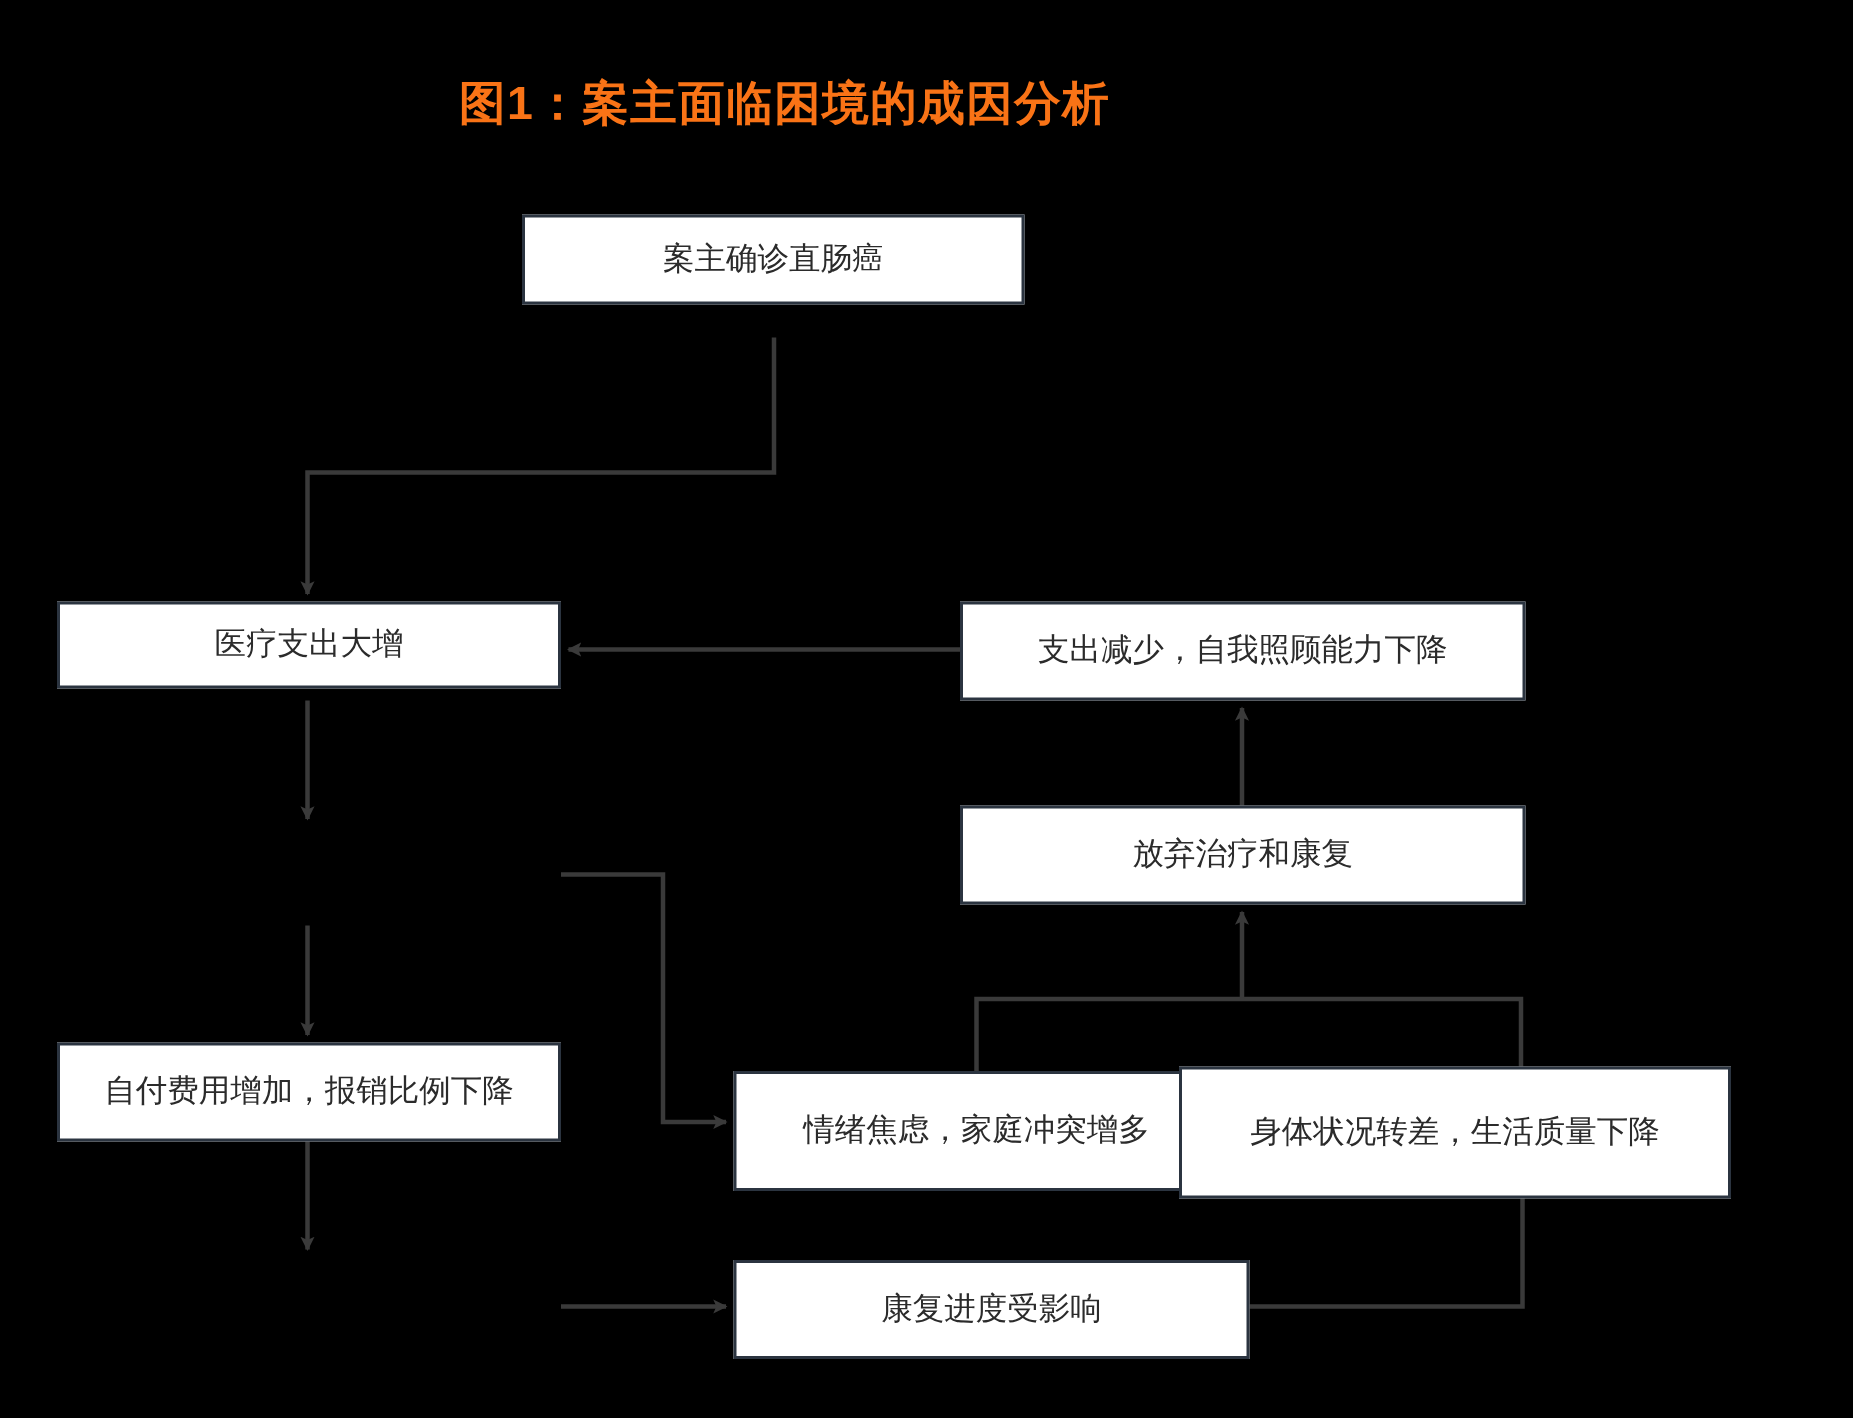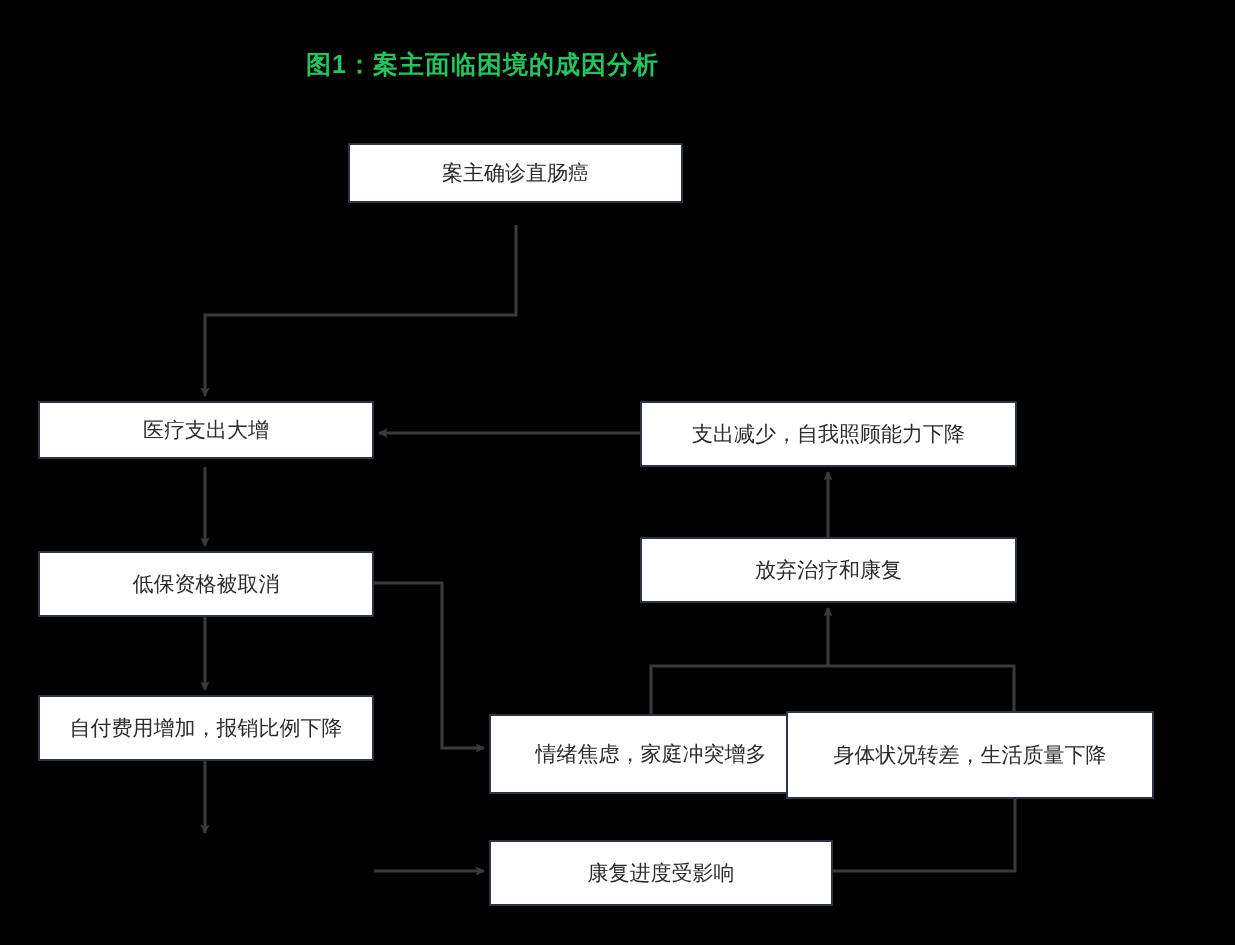--- a/index.html
+++ b/index.html
@@ -6,21 +6,21 @@
   body{
     width:1235px;height:945px;position:relative;overflow:hidden;
     font-family:"Liberation Sans","DejaVu Sans",sans-serif;
   }
   #canvas{position:absolute;inset:0;width:1235px;height:945px;}
   svg.wires{position:absolute;left:0;top:0;width:1235px;height:945px;pointer-events:none;}
 
   .title{
     position:absolute;
     left:306px;top:48px;
-    font-size:25px;font-weight:bold;color:#22c55e;
+    font-size:31px;font-weight:bold;color:#f97316;
     letter-spacing:1px;white-space:nowrap;
   }
 
   .node{
     position:absolute;
     box-sizing:border-box;
     background:#ffffff;
     border:2px solid #2b3440;
     display:flex;align-items:center;justify-content:center;
     color:#2b2b2b;
@@ -83,23 +83,20 @@
   </svg>
 
   <div class="node" id="n-diagnosis">
     <span>案主确诊直肠癌</span>
   </div>
 
   <div class="node" id="n-medexp">
     <span>医疗支出大增</span>
   </div>
 
-  <div class="node" id="n-dibaocancel">
-    <span>低保资格被取消</span>
-  </div>
 
   <div class="node" id="n-selfpay">
     <span>自付费用增加，报销比例下降</span>
   </div>
 
 
   <div class="node" id="n-reapply">
     <span>支出减少，自我照顾能力下降</span>
   </div>
 

